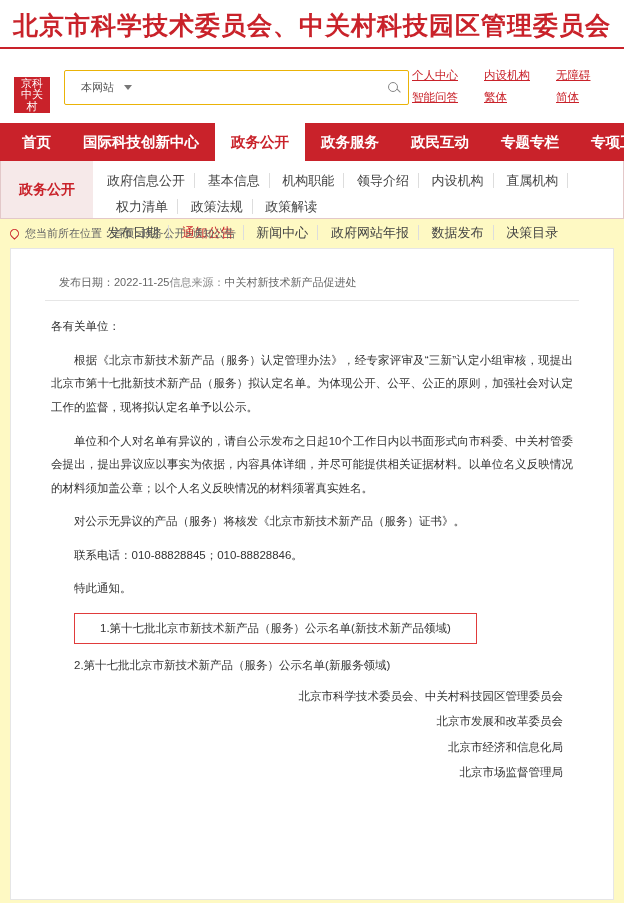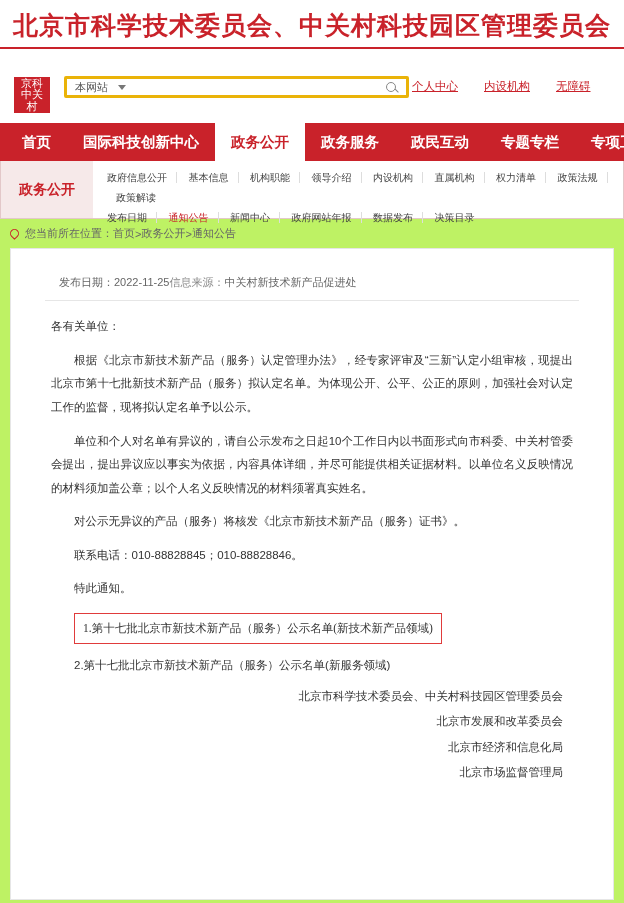--- a/index.html
+++ b/index.html
@@ -3,21 +3,21 @@
 <meta charset="utf-8">
 <style>
   * { box-sizing: border-box; }
   html, body {
     margin: 0; padding: 0;
     width: 624px; height: 903px;
     background: #ffffff;
     font-family: "Liberation Sans", sans-serif;
     overflow: hidden;
   }
-  .page { width: 624px; height: 903px; position: relative; background: #bef264; }
+  .page { width: 624px; height: 903px; position: relative; background: #fef9c3; }
 
   
   .banner {
     background: #ffffff;
     padding: 10px 0 6px 0;
     text-align: center;
     border-bottom: 2px solid #c9222a;
   }
   .banner-cn {
     color: #c9222a;
@@ -54,26 +54,27 @@
     text-align: center;
     flex-shrink: 0;
     padding: 3px;
     margin-top: 16px;
   }
   .logo-box span { display: block; }
   .search-wrap {
     margin-left: 14px;
     flex: 0 0 auto;
     width: 345px;
-    height: 22px;
-    border: 3px solid #eab308;
+    height: 35px;
+    border: 1px solid #eab308;
     border-radius: 2px;
     display: flex;
     align-items: center;
     background: #fff;
+    padding-left: 8px;
   }
   .scope {
     display: flex;
     align-items: center;
     padding: 0 8px;
     font-size: 11px;
     color: #555;
     height: 100%;
     white-space: nowrap;
   }
@@ -166,24 +167,23 @@
     font-size: 14px;
     font-weight: bold;
     display: flex;
     align-items: center;
     justify-content: center;
     flex-shrink: 0;
   }
   .sublinks {
     flex: 1;
     padding: 7px 10px 0 14px;
-    font-size: 10px;
+    font-size: 13px;
     color: #444;
     line-height: 2.0;
-    font-family: Liberation Serif, serif;
   }
   .sublinks a {
     color: #444;
     text-decoration: none;
     padding: 0 9px;
     border-right: 1px solid #ddd;
     white-space: nowrap;
   }
   .sublinks a.first { padding-left: 0; }
   .sublinks a.last { border-right: none; }
@@ -237,23 +237,22 @@
     padding: 14px 6px 0 6px;
     font-size: 11.5px;
     color: #333;
     line-height: 2.05;
   }
   .body p { margin: 0 0 10px 0; }
   .body p.indent { text-indent: 2em; text-align: justify; }
   .attach-box {
     display: inline-block;
     border: 1.6px solid #e03b3b;
-    padding: 3px 8px;
+    padding: 3px 25px;
     margin: 2px 0 6px 0;
-    font-family: Liberation Serif, serif;
   }
   .sign { text-align: right; line-height: 2.2; font-size: 11.5px; color: #333; margin-top: 6px; }
   .sign div { padding-right: 10px; }
 </style>
 </head>
 <body>
 
 <div class="page">
 
   <div class="banner">
@@ -277,20 +276,25 @@
       <button class="search-btn">
         <span class="magnifier"></span>
       </button>
     </div>
 
     <div class="top-links">
       <div class="row">
         <a class="tl" href="#">个人中心</a>
         <a class="tl" href="#">内设机构</a>
         <a class="tl" href="#">无障碍</a>
+      </div>
+      <div class="row">
+        <a class="tl" href="#">智能问答</a>
+        <a class="tl" href="#">繁体</a>
+        <a class="tl" href="#">简体</a>
       </div>
     </div>
   </div>
 
   <div class="mainnav">
     <div class="item">首页</div>
     <div class="item">国际科技创新中心</div>
     <div class="item active">政务公开</div>
     <div class="item">政务服务</div>
     <div class="item">政民互动</div>

